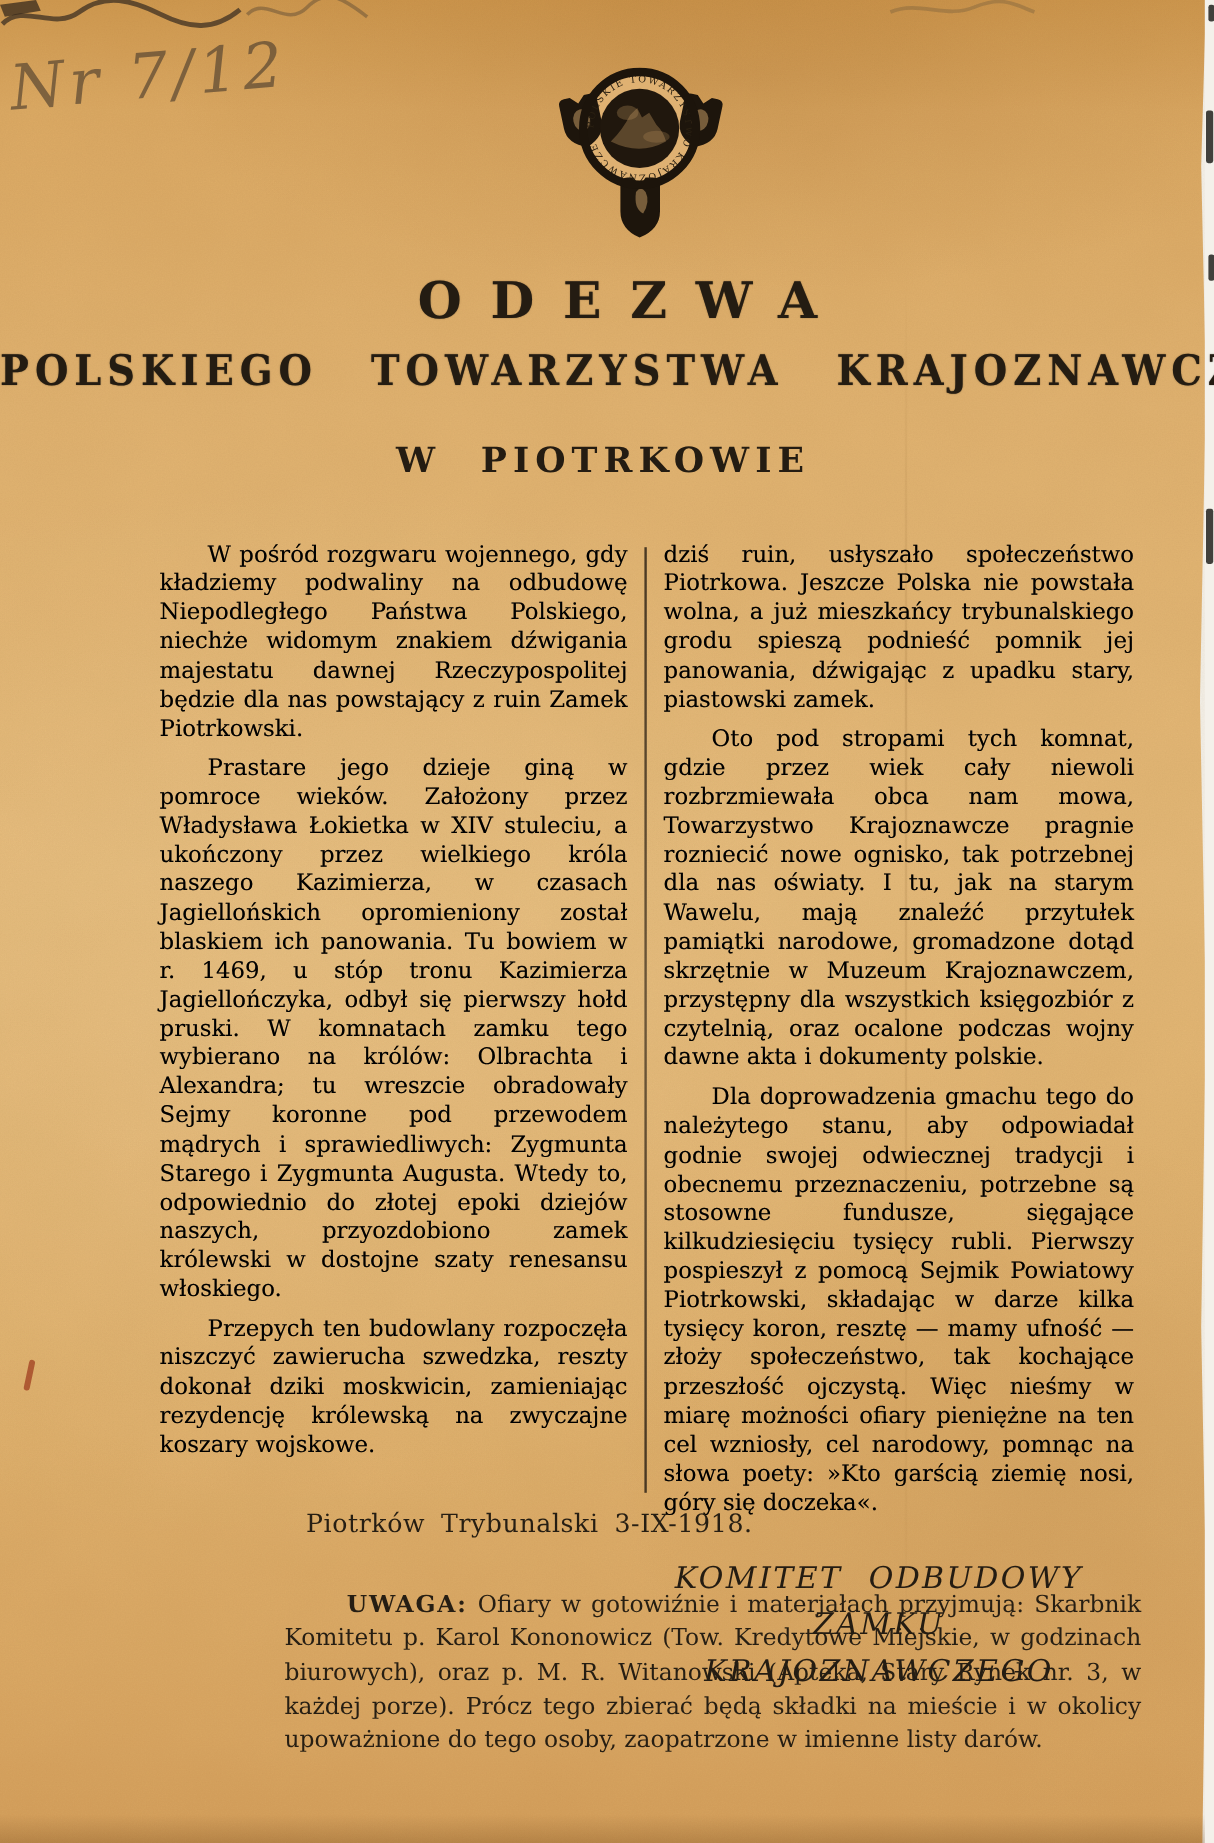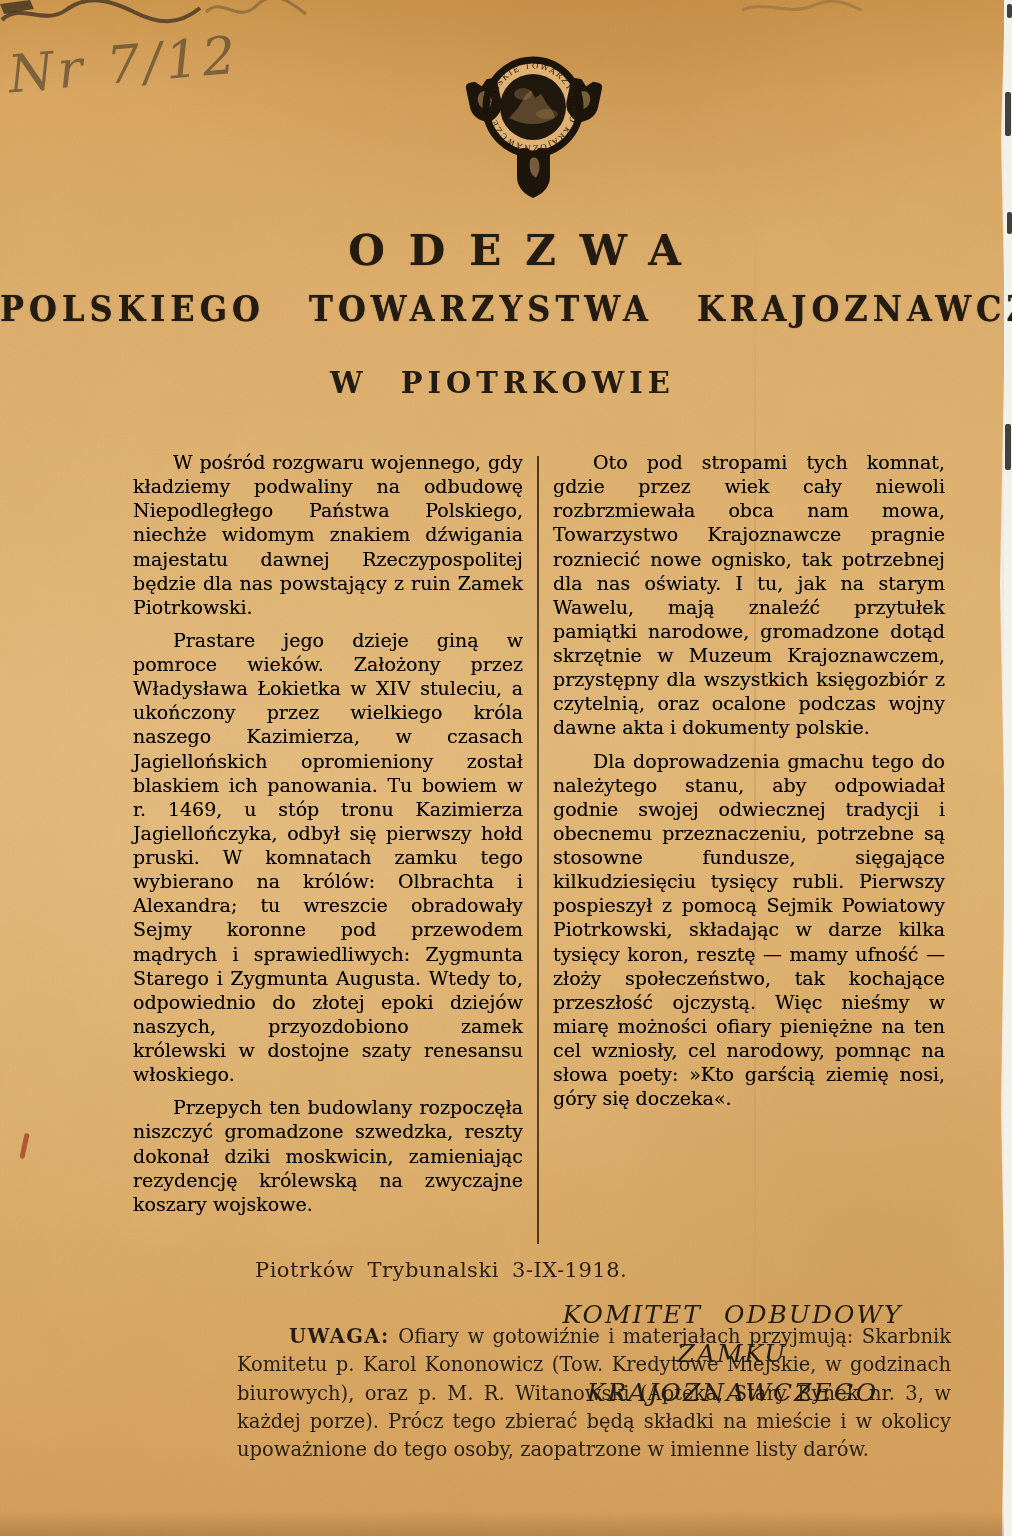--- a/index.html
+++ b/index.html
@@ -134,24 +134,25 @@
   <circle cx="76" cy="51" r="47" fill="none" stroke="#1c140b" stroke-width="7"></circle>
 </svg>
 
 <div class="title">ODEZWA</div>
 <div class="subtitle">POLSKIEGO TOWARZYSTWA KRAJOZNAWCZEGO</div>
 <div class="location">W PIOTRKOWIE</div>
 
 <div class="col col-left">
   <p>W pośród rozgwaru wojennego, gdy kładziemy podwaliny na odbudowę Niepodległego Państwa Polskiego, niechże widomym znakiem dźwigania majestatu dawnej Rzeczypospolitej będzie dla nas powstający z ruin Zamek Piotrkowski.</p>
   <p>Prastare jego dzieje giną w pomroce wieków. Założony przez Władysława Łokietka w XIV stuleciu, a ukończony przez wielkiego króla naszego Kazimierza, w czasach Jagiellońskich opromieniony został blaskiem ich panowania. Tu bowiem w r. 1469, u stóp tronu Kazimierza Jagiellończyka, odbył się pierwszy hołd pruski. W komnatach zamku tego wybierano na królów: Olbrachta i Alexandra; tu wreszcie obradowały Sejmy koronne pod przewodem mądrych i sprawiedliwych: Zygmunta Starego i Zygmunta Augusta. Wtedy to, odpowiednio do złotej epoki dziejów naszych, przyozdobiono zamek królewski w dostojne szaty renesansu włoskiego.</p>
-  <p>Przepych ten budowlany rozpoczęła niszczyć gromadzone szwedzka, reszty dokonał dziki moskwicin, zamieniając rezydencję królewską na zwyczajne koszary wojskowe.</p>
+  <p>Przepych ten budowlany rozpoczęła niszczyć zawierucha szwedzka, reszty dokonał dziki moskwicin, zamieniając rezydencję królewską na zwyczajne koszary wojskowe.</p>
 </div>
 <div class="divider"></div>
 <div class="col col-right">
+  <p class="no-indent">dziś ruin, usłyszało społeczeństwo Piotrkowa. Jeszcze Polska nie powstała wolna, a już mieszkańcy trybunalskiego grodu spieszą podnieść pomnik jej panowania, dźwigając z upadku stary, piastowski zamek.</p>
   <p>Oto pod stropami tych komnat, gdzie przez wiek cały niewoli rozbrzmiewała obca nam mowa, Towarzystwo Krajoznawcze pragnie rozniecić nowe ognisko, tak potrzebnej dla nas oświaty. I tu, jak na starym Wawelu, mają znaleźć przytułek pamiątki narodowe, gromadzone dotąd skrzętnie w Muzeum Krajoznawczem, przystępny dla wszystkich księgozbiór z czytelnią, oraz ocalone podczas wojny dawne akta i dokumenty polskie.</p>
   <p>Dla doprowadzenia gmachu tego do należytego stanu, aby odpowiadał godnie swojej odwiecznej tradycji i obecnemu przeznaczeniu, potrzebne są stosowne fundusze, sięgające kilkudziesięciu tysięcy rubli. Pierwszy pospieszył z pomocą Sejmik Powiatowy Piotrkowski, składając w darze kilka tysięcy koron, resztę — mamy ufność — złoży społeczeństwo, tak kochające przeszłość ojczystą. Więc nieśmy w miarę możności ofiary pieniężne na ten cel wzniosły, cel narodowy, pomnąc na słowa poety: »Kto garścią ziemię nosi, góry się doczeka«.</p>
 </div>
 
 <div class="dateline">Piotrków Trybunalski 3-IX-1918.</div>
 <div class="signature">
   <div>KOMITET ODBUDOWY ZAMKU</div>
   <div>KRAJOZNAWCZEGO</div>
 </div>
 

